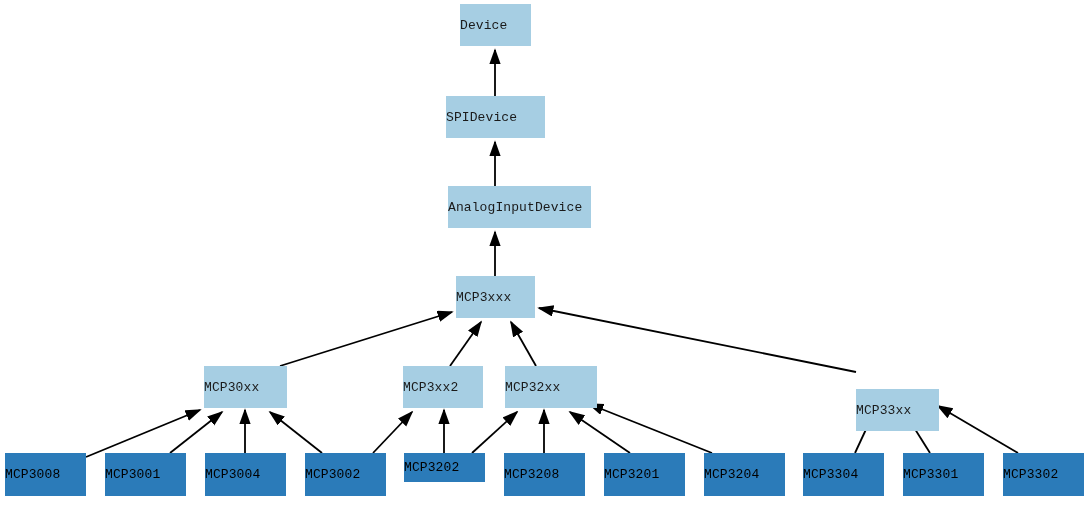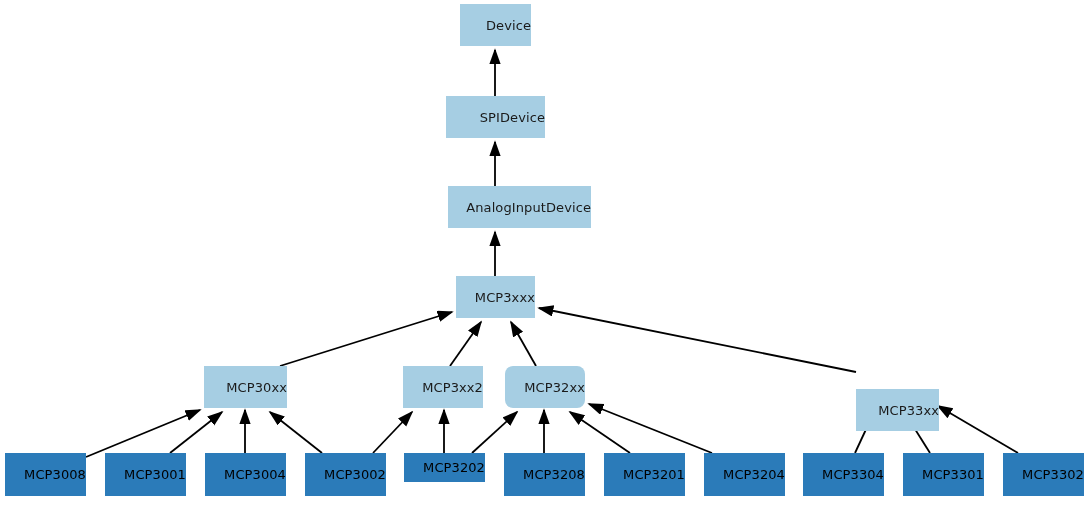--- a/index.html
+++ b/index.html
@@ -21,27 +21,28 @@
     left: 0;
     top: 0;
     width: 1088px;
     height: 505px;
     pointer-events: none;
   }
   .node {
     position: absolute;
     display: flex;
     align-items: center;
-    justify-content: flex-end;
+    justify-content: flex-start;
     box-sizing: border-box;
     font-size: 13px;
     line-height: 1;
     letter-spacing: 0.1px;
     white-space: nowrap;
     z-index: 2;
+    font-family: Liberation Mono, monospace;
   }
   .node.abstract {
     background: #a6cee3;
     color: #1a1a1a;
   }
   .node.concrete {
     background: #2b7bb9;
     color: #000000;
   }
 </style>
@@ -90,21 +91,21 @@
       </div>
       <div class="node abstract" style="left: 456px; top: 276px; width: 79px; height: 42px;">
         <span>MCP3xxx</span>
       </div>
       <div class="node abstract" style="left: 204px; top: 366px; width: 83px; height: 42px;">
         <span>MCP30xx</span>
       </div>
       <div class="node abstract" style="left: 403px; top: 366px; width: 80px; height: 42px;">
         <span>MCP3xx2</span>
       </div>
-      <div class="node abstract" style="left: 505px; top: 366px; width: 80px; height: 42px; border-radius: 8px;">
+      <div class="node abstract" style="left: 505px; top: 366px; width: 92px; height: 42px;">
         <span>MCP32xx</span>
       </div>
       <div class="node abstract" style="left: 856px; top: 366px; width: 83px; height: 42px; margin-top: 23px;">
         <span>MCP33xx</span>
       </div>
       <div class="node concrete" style="left: 5px; top: 453px; width: 81px; height: 43px;">
         <span>MCP3008</span>
       </div>
       <div class="node concrete" style="left: 105px; top: 453px; width: 81px; height: 43px;">
         <span>MCP3001</span>

